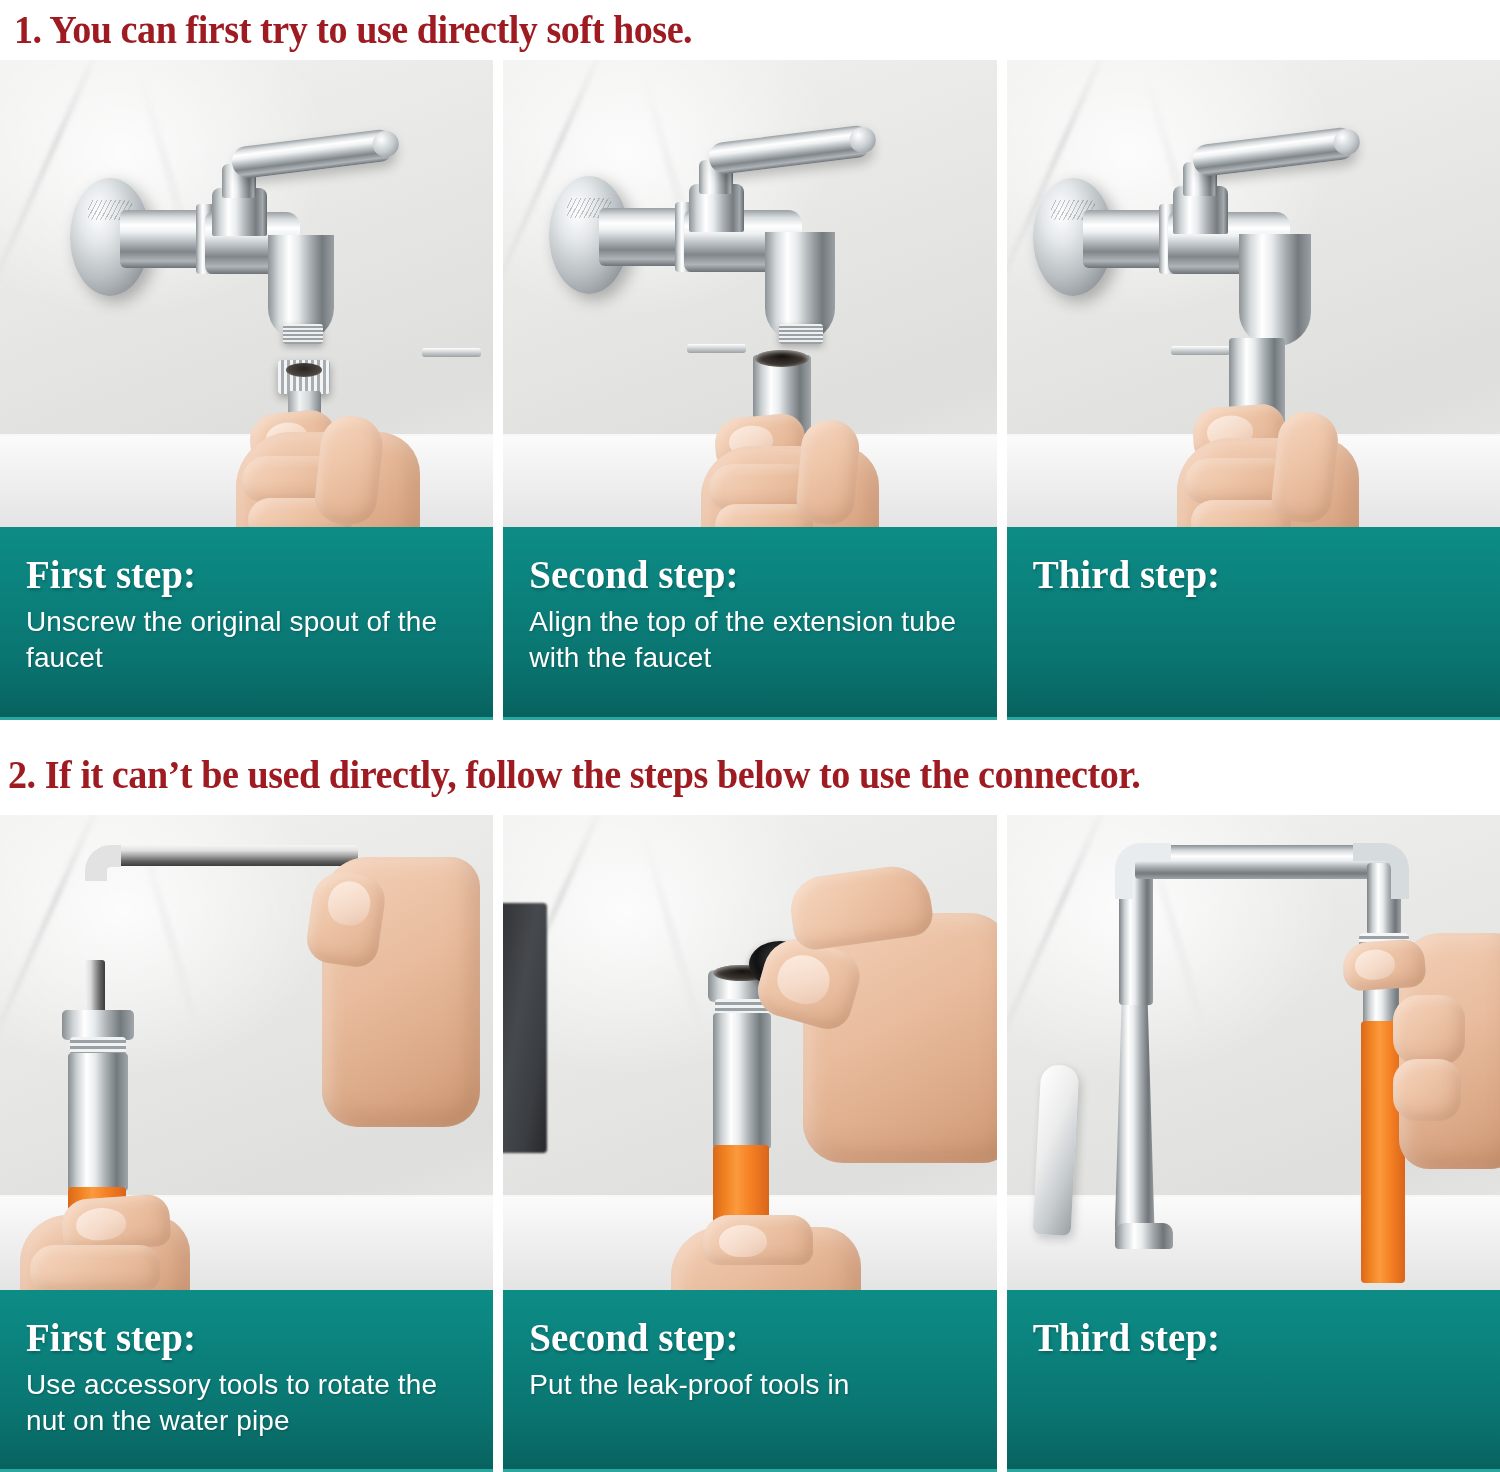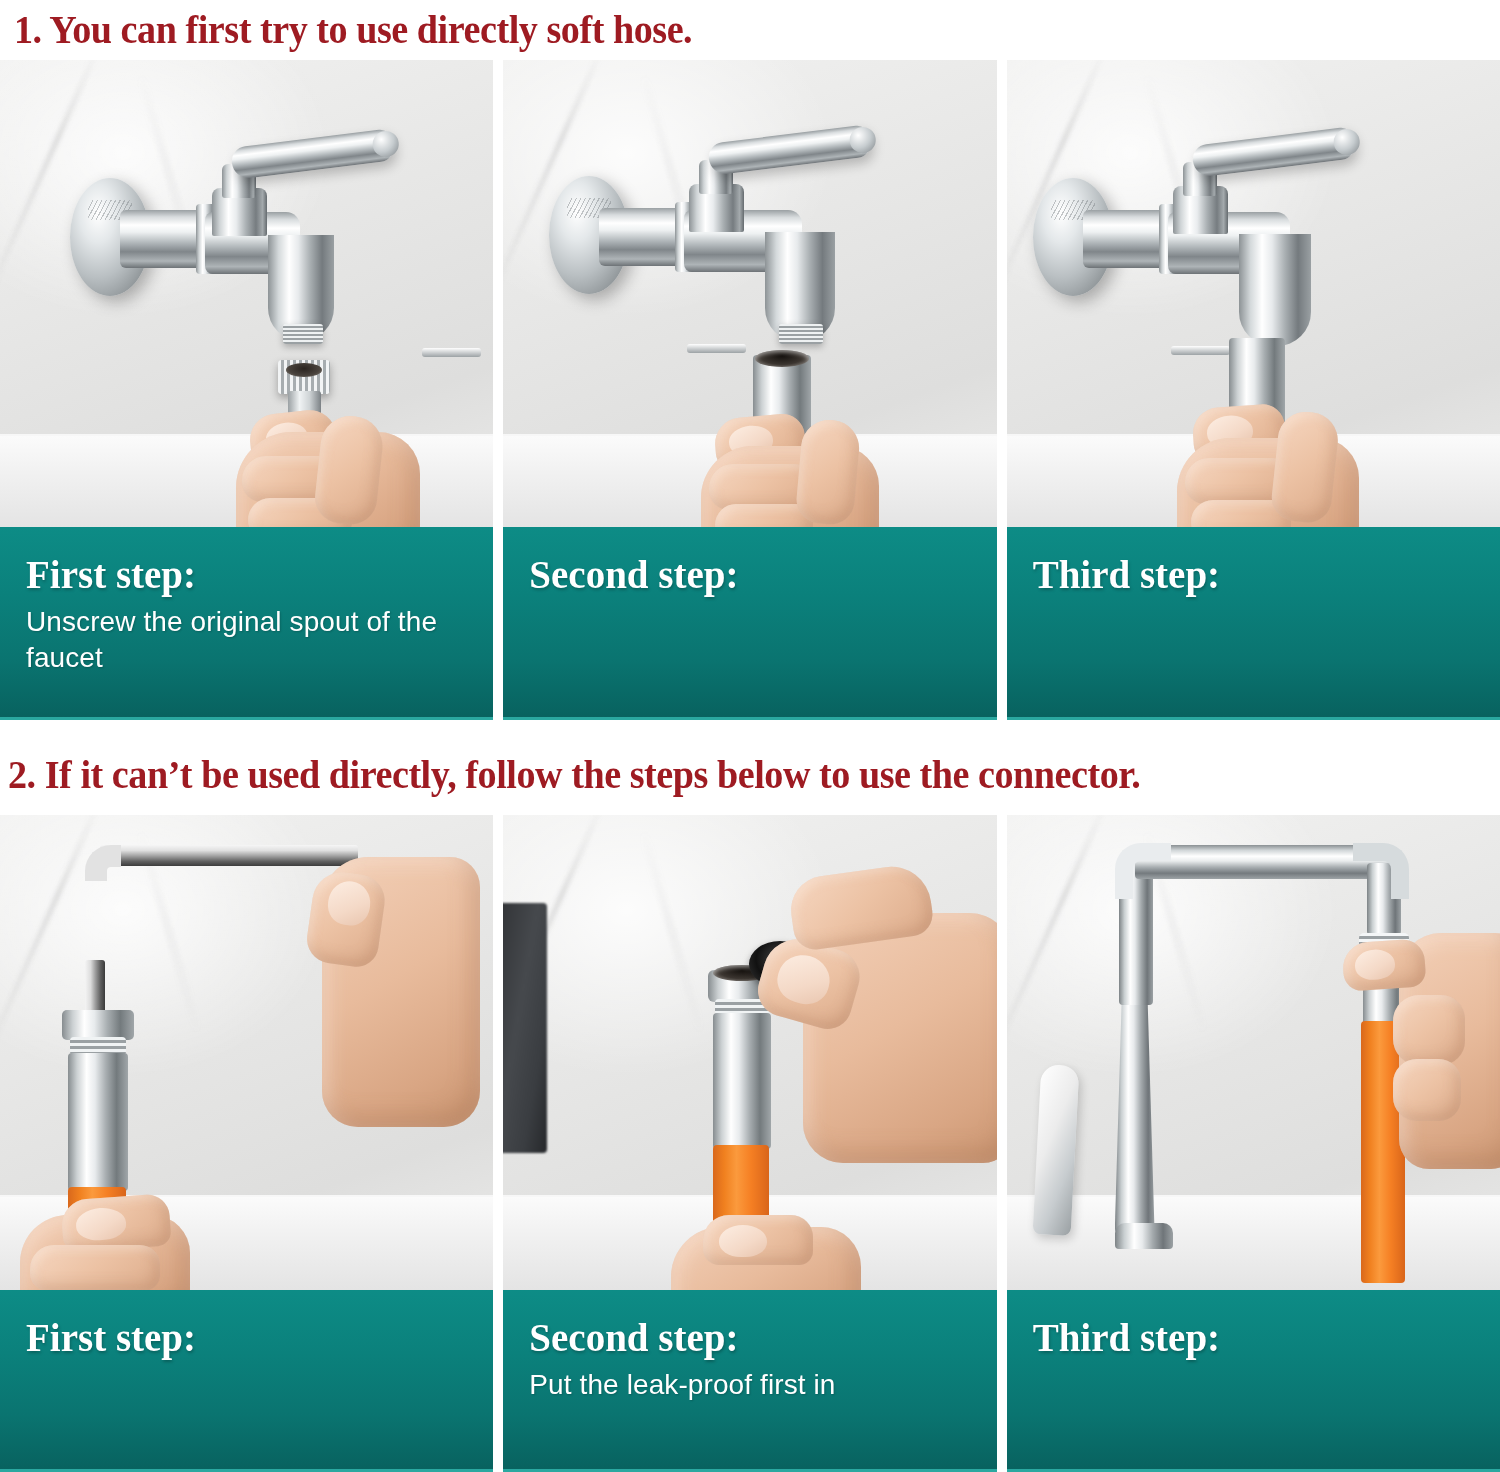--- a/index.html
+++ b/index.html
@@ -413,20 +413,21 @@
           <div class="nail" style="left:14px; top:9px; width:44px; height:30px;"></div>
         </div>
         <div class="hand" style="left:198px; top:386px; width:178px; height:120px; border-radius:52px 40px 14px 14px;"></div>
         <div class="finger" style="left:206px; top:404px; width:106px; height:46px; border-radius:24px 20px 18px 20px;"></div>
         <div class="finger" style="left:212px; top:444px; width:98px; height:40px; border-radius:22px 18px 18px 20px;"></div>
         <div class="finger" style="left:296px; top:360px; width:58px; height:104px; border-radius:28px 28px 24px 24px; transform:rotate(5deg);"></div>
       </div>
 
       <div class="caption">
         <div class="caption-title">Second step:</div>
+        <div class="caption-body">Align the top of the extension tube with the faucet</div>
       </div>
     </div>
 
     <div class="panel">
       <div class="photo">
         <div class="wall"></div>
         <div class="counter-edge"></div>
         <div class="counter"></div>
 
         <div class="escutcheon" style="left:26px; top:118px;">
@@ -487,20 +488,21 @@
         <div class="finger" style="left:30px; top:430px; width:130px; height:46px; border-radius:24px 20px 16px 18px;"></div>
 
         <div class="hand" style="left:322px; top:42px; width:158px; height:270px; border-radius:46px 30px 36px 36px;"></div>
         <div class="finger" style="left:310px; top:58px; width:72px; height:92px; border-radius:30px 26px 22px 24px; transform:rotate(8deg);">
           <div class="nail" style="left:16px; top:8px; width:42px; height:44px;"></div>
         </div>
       </div>
 
       <div class="caption">
         <div class="caption-title">First step:</div>
+        <div class="caption-body">Use accessory tools to rotate the nut on the water pipe</div>
       </div>
     </div>
 
     <div class="panel">
       <div class="photo">
         <div class="wall"></div>
         <div class="counter-edge"></div>
         <div class="counter"></div>
 
         <div class="appliance" style="left:-8px; top:88px; width:52px; height:250px;"></div>
@@ -523,21 +525,21 @@
         <div class="finger" style="left:288px; top:56px; width:140px; height:72px; border-radius:34px 40px 22px 22px; transform:rotate(-8deg);"></div>
 
         <div class="hand" style="left:168px; top:412px; width:190px; height:110px; border-radius:50px 40px 12px 12px;"></div>
         <div class="finger" style="left:200px; top:400px; width:110px; height:50px; border-radius:26px 22px 14px 16px;">
           <div class="nail" style="left:16px; top:10px; width:48px; height:32px;"></div>
         </div>
       </div>
 
       <div class="caption">
         <div class="caption-title">Second step:</div>
-        <div class="caption-body">Put the leak-proof first in</div>
+        <div class="caption-body">Put the leak-proof tools in</div>
       </div>
     </div>
 
     <div class="panel">
       <div class="photo">
         <div class="wall"></div>
         <div class="counter-edge"></div>
         <div class="counter"></div>
 
         <div class="kf-col" style="left:108px; top:180px; width:40px; height:240px;

